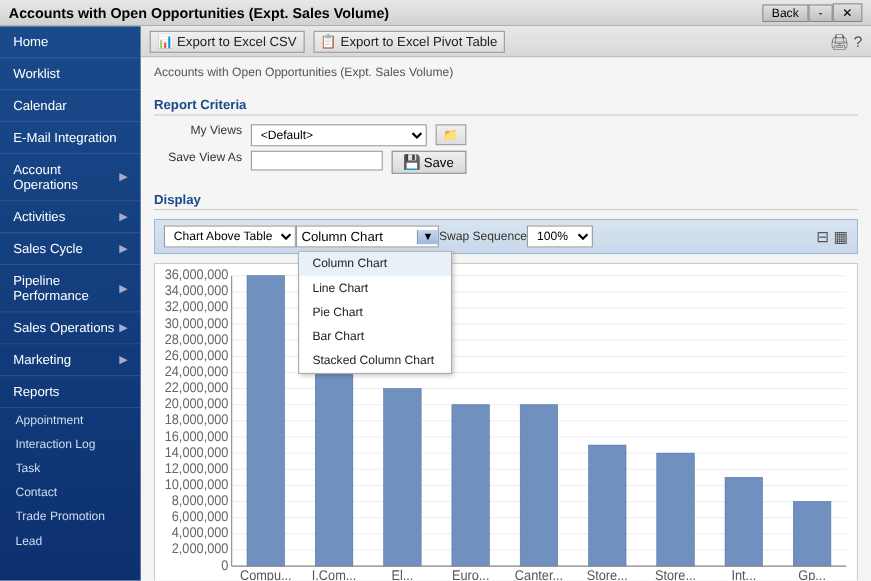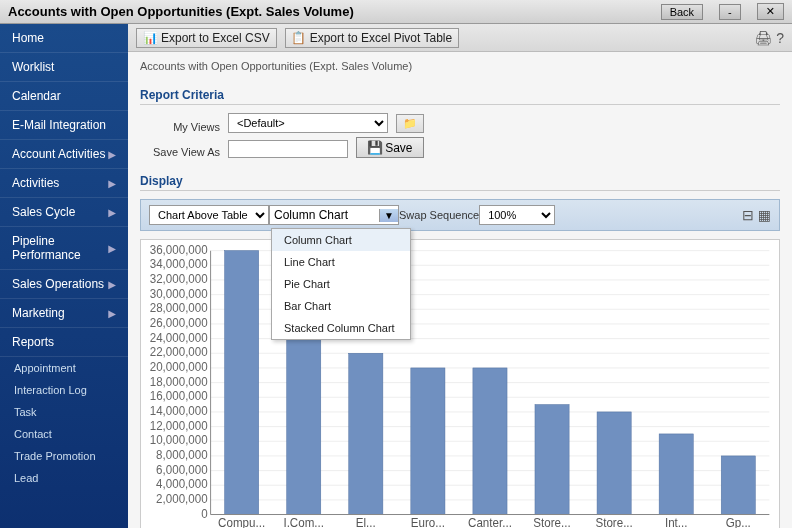--- a/index.html
+++ b/index.html
@@ -9,21 +9,21 @@
     .title-bar {
       background: linear-gradient(to bottom, #e8e8e8, #d0d0d0);
       border-bottom: 1px solid #999;
       padding: 4px 8px;
       display: flex;
       align-items: center;
       justify-content: space-between;
       height: 24px;
     }
     .title-text { font-weight: bold; font-size: 13px; color: #000; }
-    .title-buttons { display: flex; gap: 16px; align-items: center; }
+    .title-buttons { display: flex; gap: 0; align-items: center; }
     .title-btn {
       background: linear-gradient(to bottom, #e0e0e0, #c0c0c0);
       border: 1px solid #888;
       padding: 1px 8px;
       font-size: 11px;
       cursor: pointer;
     }
 
     
     .app-container { display: flex; height: 504px; }
@@ -84,21 +84,21 @@
       color: #555;
     }
 
     
     .page-content { padding: 8px 12px; flex: 1; overflow: hidden; }
     .page-subtitle { font-size: 11px; color: #555; margin-bottom: 8px; }
     .section-header { font-weight: bold; font-size: 12px; color: #1a4a8a; margin-bottom: 8px; border-bottom: 1px solid #ccc; padding-bottom: 2px; margin-top: 16px; }
 
     
     .criteria-section { margin-bottom: 10px; }
-    .form-row { display: flex; align-items: flex-end; gap: 8px; margin-bottom: 4px; }
+    .form-row { display: flex; align-items: flex-start; gap: 8px; margin-bottom: 4px; }
     .form-label { width: 80px; text-align: right; color: #333; font-size: 11px; }
     .form-select {
       border: 1px solid #999;
       background: #fff;
       padding: 2px 4px;
       font-size: 11px;
       width: 160px;
     }
     .form-input {
       border: 1px solid #999;
@@ -154,21 +154,21 @@
       padding: 1px 4px;
       margin: -2px -4px -2px 4px;
       font-size: 10px;
     }
     .swap-label { font-size: 11px; color: #333; }
     .zoom-select {
       border: 1px solid #999;
       background: #fff;
       padding: 2px 4px;
       font-size: 11px;
-      width: 76px;
+      width: 60px;
     }
     .display-icons { margin-left: auto; display: flex; gap: 4px; }
     .display-icon-btn { background: none; border: none; cursor: pointer; font-size: 14px; color: #555; }
 
     
     .chart-dropdown {
       position: absolute;
       top: 28px;
       left: 130px;
       background: #fff;
@@ -222,21 +222,21 @@
         <div class="sidebar-item">
           <span>Worklist</span>
         </div>
         <div class="sidebar-item">
           <span>Calendar</span>
         </div>
         <div class="sidebar-item">
           <span>E-Mail Integration</span>
         </div>
         <div class="sidebar-item">
-          <span>Account Activities</span>
+          <span>Account Operations</span>
           <span class="sidebar-arrow">▶</span>
         </div>
         <div class="sidebar-item">
           <span>Activities</span>
           <span class="sidebar-arrow">▶</span>
         </div>
         <div class="sidebar-item">
           <span>Sales Cycle</span>
           <span class="sidebar-arrow">▶</span>
         </div>

